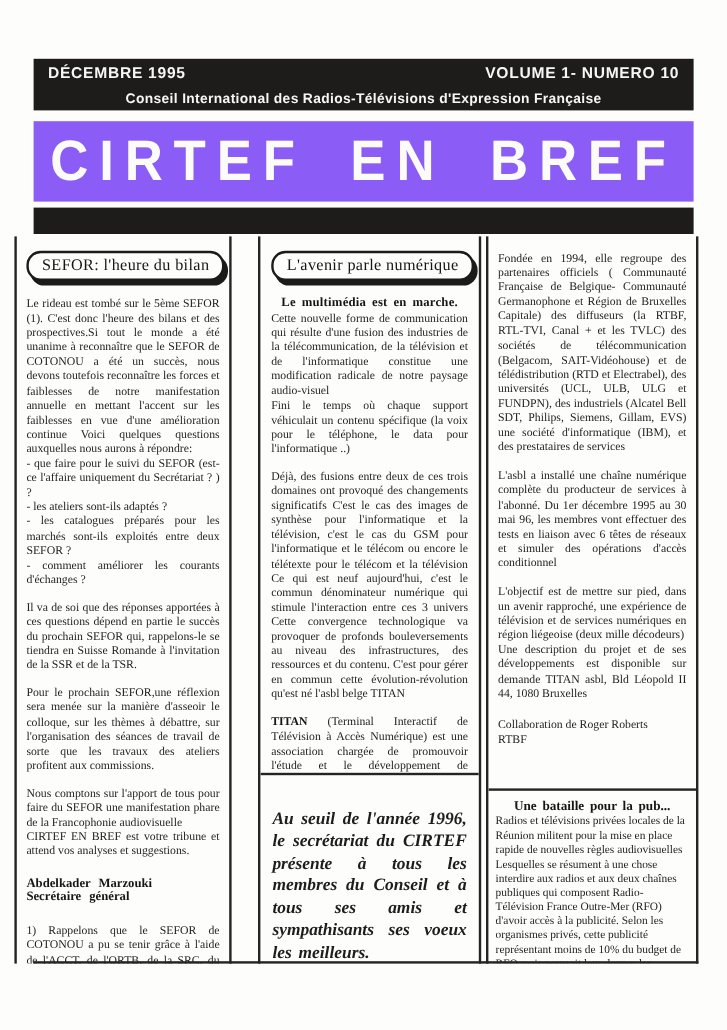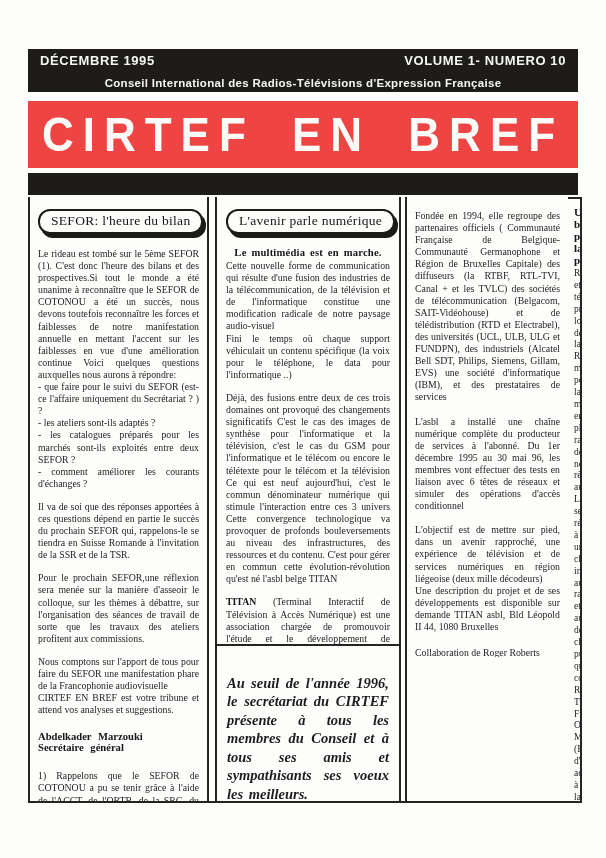--- a/index.html
+++ b/index.html
@@ -12,37 +12,37 @@
     position:absolute;left:28px;top:49px;width:550px;height:43px;
     background:#1d1c1a;color:#f6f6f2;font-family:"Liberation Sans",sans-serif;
     box-sizing:border-box;padding:4px 12px 3px 12px;
     display:flex;flex-direction:column;justify-content:space-between;
   }
   .banner1 .row1{display:flex;justify-content:space-between;align-items:baseline;
     font-size:13px;font-weight:bold;letter-spacing:.6px;}
   .banner1 .row2{text-align:center;font-size:11.5px;font-weight:bold;letter-spacing:.3px;}
   .banner2{
     position:absolute;left:28px;top:101px;width:550px;height:67px;
-    background:#ef4444;display:flex;align-items:center;justify-content:center;
+    background:#8b5cf6;display:flex;align-items:center;justify-content:center;
   }
   .banner2 .title{
     color:#fbfbf8;font-family:"Liberation Sans",sans-serif;font-weight:bold;
     font-size:44px;letter-spacing:9px;word-spacing:16px;white-space:nowrap;
     transform:scaleY(1.08);
   }
   .bar2{position:absolute;left:28px;top:173px;width:550px;height:22px;background:#1d1c1a;}
   
   .col{
     position:absolute;top:197px;height:606px;box-sizing:border-box;
     border-left:2px solid #242422;border-right:2px solid #242422;
     overflow:hidden;background:transparent;
   }
-  .col-left{left:28px;width:181px;padding:0 8px;}
+  .col-left{left:12px;width:181px;padding:0 8px;}
   .col-mid{left:215px;width:186px;padding:0;display:flex;flex-direction:column;}
-  .col-right{left:405px;width:177px;padding:0;display:flex;flex-direction:row;}
+  .col-right{left:405px;width:177px;padding:0;display:flex;flex-direction:column;}
   .cellA-mid{height:460px;box-sizing:border-box;padding:0 9px;overflow:hidden;}
   .cellB-mid{flex:1;box-sizing:border-box;border-top:2px solid #242422;padding:28px 10px 0 10px;}
   .cellA-right{height:460px;box-sizing:border-box;padding:13px 8px 0 8px;overflow:hidden;}
   .cellB-right{flex:1;box-sizing:border-box;border-top:2px solid #242422;padding:4px 6px 0 6px;overflow:hidden;}
   .bottom-rule{position:absolute;left:28px;top:801px;width:554px;height:2px;background:#242422;}
   
   .pill{
     width:fit-content;margin:12px auto 0 auto;padding:2px 11px 3px 11px;
     border:2px solid #1b1b19;border-radius:12px;
     box-shadow:3px 4px 0 0 #1b1b19;

